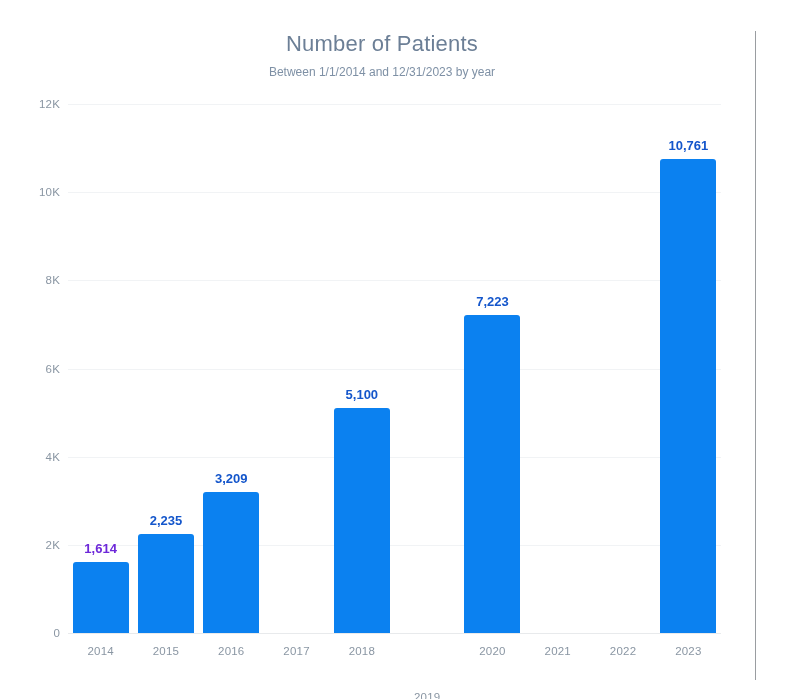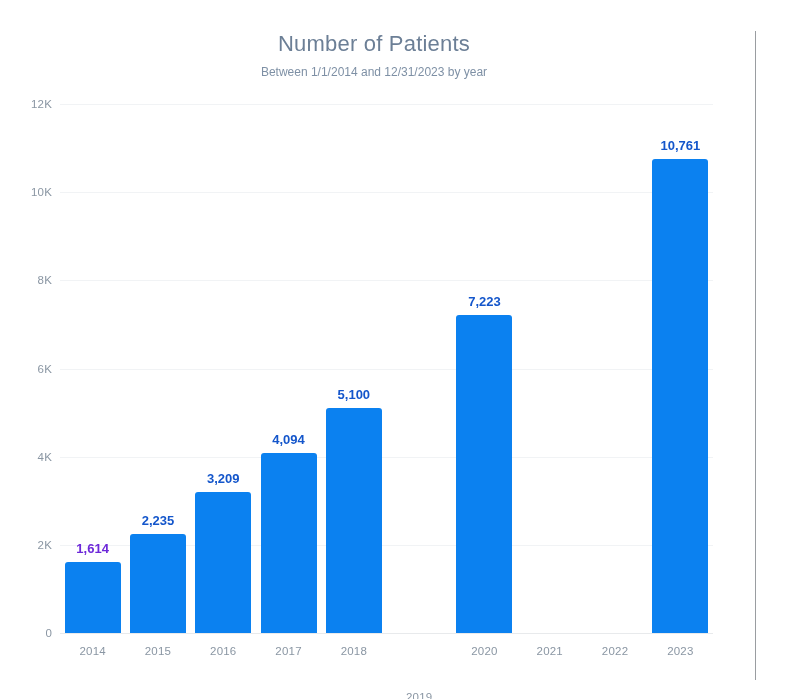--- a/index.html
+++ b/index.html
@@ -10,21 +10,21 @@
   body {
     width: 790px;
     height: 699px;
     font-family: "Liberation Sans", sans-serif;
     overflow: hidden;
     position: relative;
   }
 
   #chart-card {
     position: absolute;
-    left: 0;
+    left: 8px;
     top: 0;
     width: 748px;
     height: 530px;
     background: #ffffff;
   }
 
   
   #chart-title {
     position: absolute;
     left: 0;
@@ -184,24 +184,20 @@
         <div class="bar" title="2014: 1,614" style="height: 71.1505px; background: rgb(11, 129, 240);"></div>
         <div class="bar-label" style="bottom: 77.1505px; color: #6d28d9;">1,614</div>
       </div>
       <div class="bar-slot" style="left: 66.95px;">
         <div class="bar" title="2015: 2,235" style="height: 98.5263px; background: rgb(11, 129, 240);"></div>
         <div class="bar-label" style="bottom: 104.526px; color: rgb(20, 86, 203);">2,235</div>
       </div>
       <div class="bar-slot" style="left: 132.25px;">
         <div class="bar" title="2016: 3,209" style="height: 141.463px; background: rgb(11, 129, 240);"></div>
         <div class="bar-label" style="bottom: 147.463px; color: rgb(20, 86, 203);">3,209</div>
-      </div>
-      <div class="bar-slot" style="left: 197.55px;">
-        <div class="bar" title="2017: 4,094" style="height: 180.477px; background: rgb(11, 129, 240);"></div>
-        <div class="bar-label" style="bottom: 186.477px; color: rgb(20, 86, 203);">4,094</div>
       </div>
       <div class="bar-slot" style="left: 262.85px;">
         <div class="bar" title="2018: 5,100" style="height: 224.825px; background: rgb(11, 129, 240);"></div>
         <div class="bar-label" style="bottom: 230.825px; color: rgb(20, 86, 203);">5,100</div>
       </div>
       <div class="bar-slot" style="left: 393.45px;">
         <div class="bar" title="2020: 7,223" style="height: 318.414px; background: rgb(11, 129, 240);"></div>
         <div class="bar-label" style="bottom: 324.414px; color: rgb(20, 86, 203);">7,223</div>
       </div>
       <div class="bar-slot" style="left: 589.35px;">

